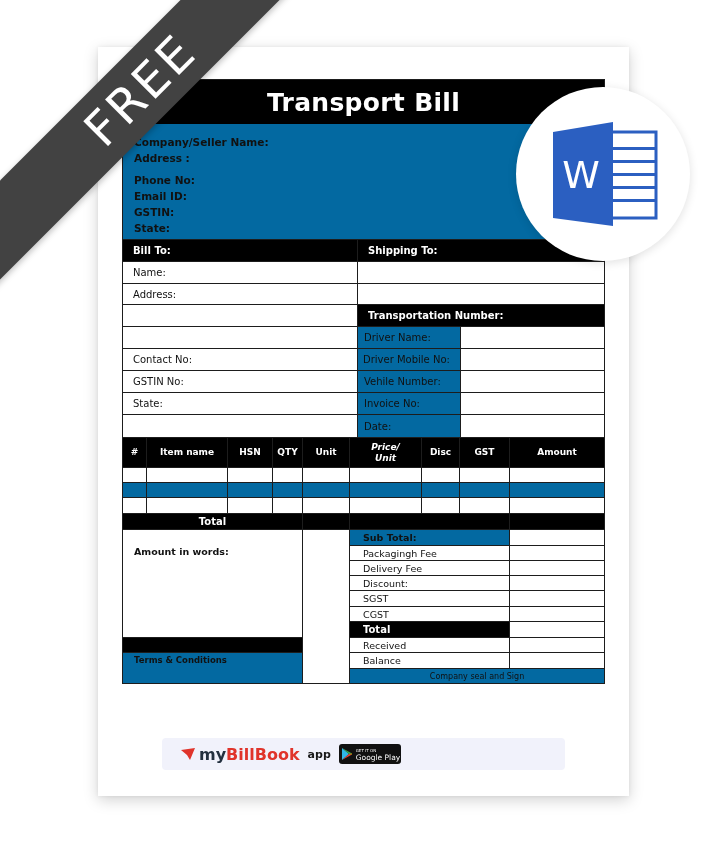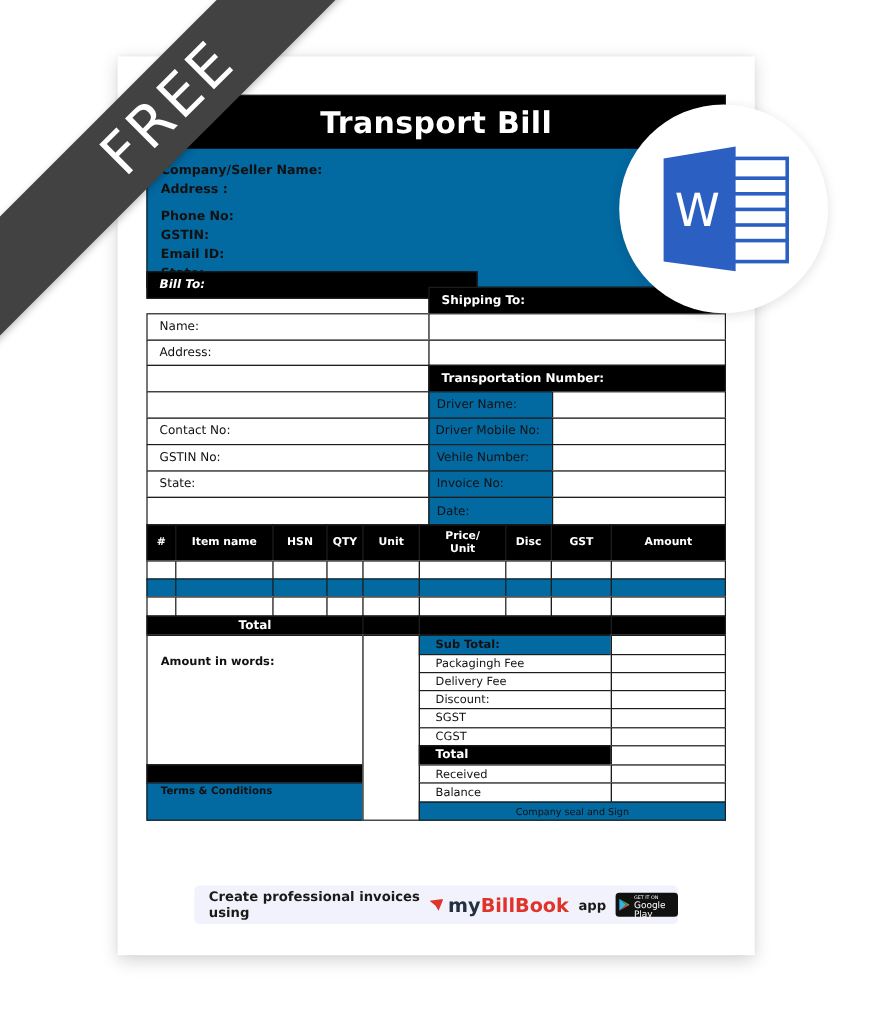--- a/index.html
+++ b/index.html
@@ -91,26 +91,26 @@
 
 <div class="title-bar dark">
   <span>Transport Bill</span>
 </div>
 
 <div class="company light bold">
   <div class="line">Company/Seller Name:</div>
   <div class="line">Address :</div>
   <div class="gap"></div>
   <div class="line">Phone No:</div>
+  <div class="line">Email ID:</div>
   <div class="line">GSTIN:</div>
-  <div class="line">Email ID:</div>
   <div class="line">State:</div>
 </div>
 
-<div class="cell dark bold" style="left:122px; top:226px; width:276px; height:23px;font-style:italic;">
+<div class="cell dark bold" style="left:122px; top:239px; width:276px; height:23px;">
   <span>Bill To:</span>
 </div>
 <div class="cell dark bold" style="left:357px; top:239px; width:248px; height:23px;">
   <span>Shipping To:</span>
 </div>
 
 <div class="cell white" style="left:122px; top:261px; width:236px; height:23px;">
   <span>Name:</span>
 </div>
 <div class="cell white" style="left:122px; top:283px; width:236px; height:22px;">
@@ -169,21 +169,21 @@
 </div>
 <div class="cell dark hdr" style="left:227px; top:437px; width:46px; height:31px;">
   <span>HSN</span>
 </div>
 <div class="cell dark hdr" style="left:272px; top:437px; width:31px; height:31px;">
   <span>QTY</span>
 </div>
 <div class="cell dark hdr" style="left:302px; top:437px; width:48px; height:31px;">
   <span>Unit</span>
 </div>
-<div class="cell dark hdr" style="left:349px; top:437px; width:73px; height:31px; flex-direction:column;">
+<div class="cell dark hdr" style="left:349px; top:437px; width:73px; height:31px; flex-direction:column;font-style:italic;">
   <span>Price/</span>
   <span>Unit</span>
 </div>
 <div class="cell dark hdr" style="left:421px; top:437px; width:39px; height:31px;">
   <span>Disc</span>
 </div>
 <div class="cell dark hdr" style="left:459px; top:437px; width:51px; height:31px;">
   <span>GST</span>
 </div>
 <div class="cell dark hdr" style="left:509px; top:437px; width:96px; height:31px;">
@@ -293,21 +293,20 @@
     <rect x="95" y="73" width="44" height="3" fill="#2b5fc1"></rect>
     <rect x="95" y="86" width="44" height="3" fill="#2b5fc1"></rect>
     <rect x="95" y="99" width="44" height="3" fill="#2b5fc1"></rect>
     <rect x="95" y="112" width="44" height="3" fill="#2b5fc1"></rect>
     <polygon points="37,45 97,35 97,139 37,131" fill="#2b5fc1"></polygon>
     <text x="65" y="101" text-anchor="middle" font-size="38" fill="#ffffff" font-family="DejaVu Sans, sans-serif">W</text>
   </svg>
 </div>
 
 <div class="promo">
-  <span>Create professional invoices using</span>
   <svg width="14" height="12" viewBox="0 0 14 12" style="margin-left:7px;">
     <polygon points="0,2 14,0 9,12 6,7" fill="#e0342b"></polygon>
   </svg>
   <span class="brand">
     <span class="my">my</span><span>BillBook</span>
   </span>
   <span class="app">app</span>
   <div class="gp">
     <svg width="11" height="12" viewBox="0 0 11 12">
       <polygon points="0,0 7,6 0,12" fill="#2fb6e8"></polygon>

